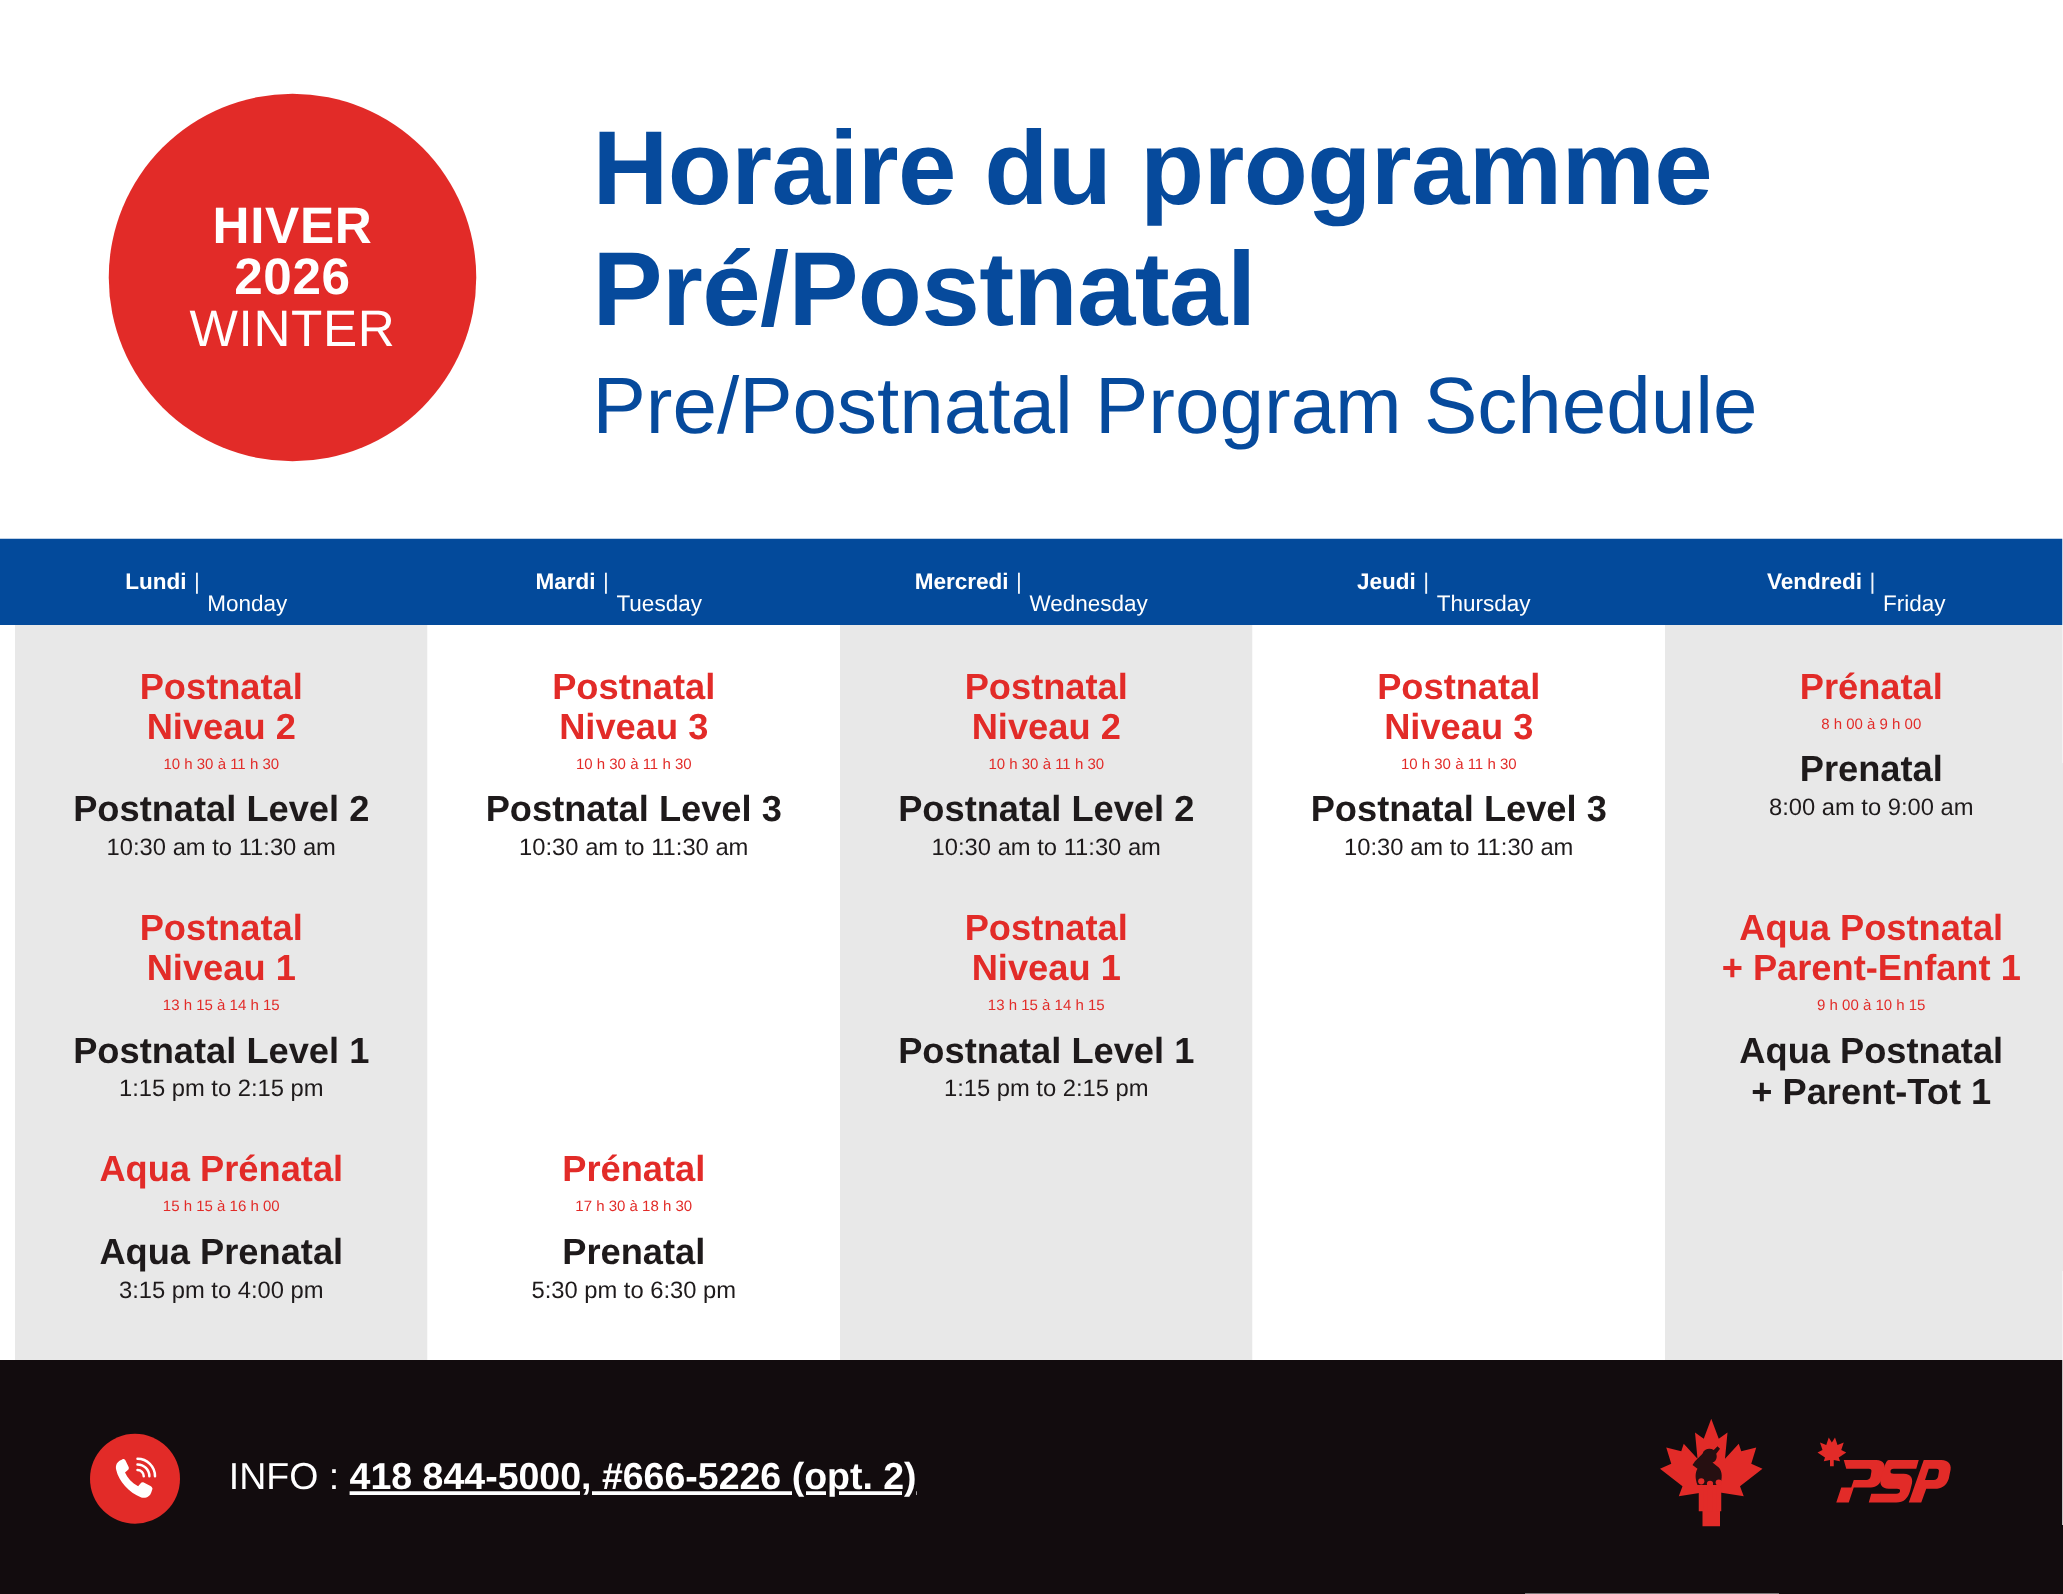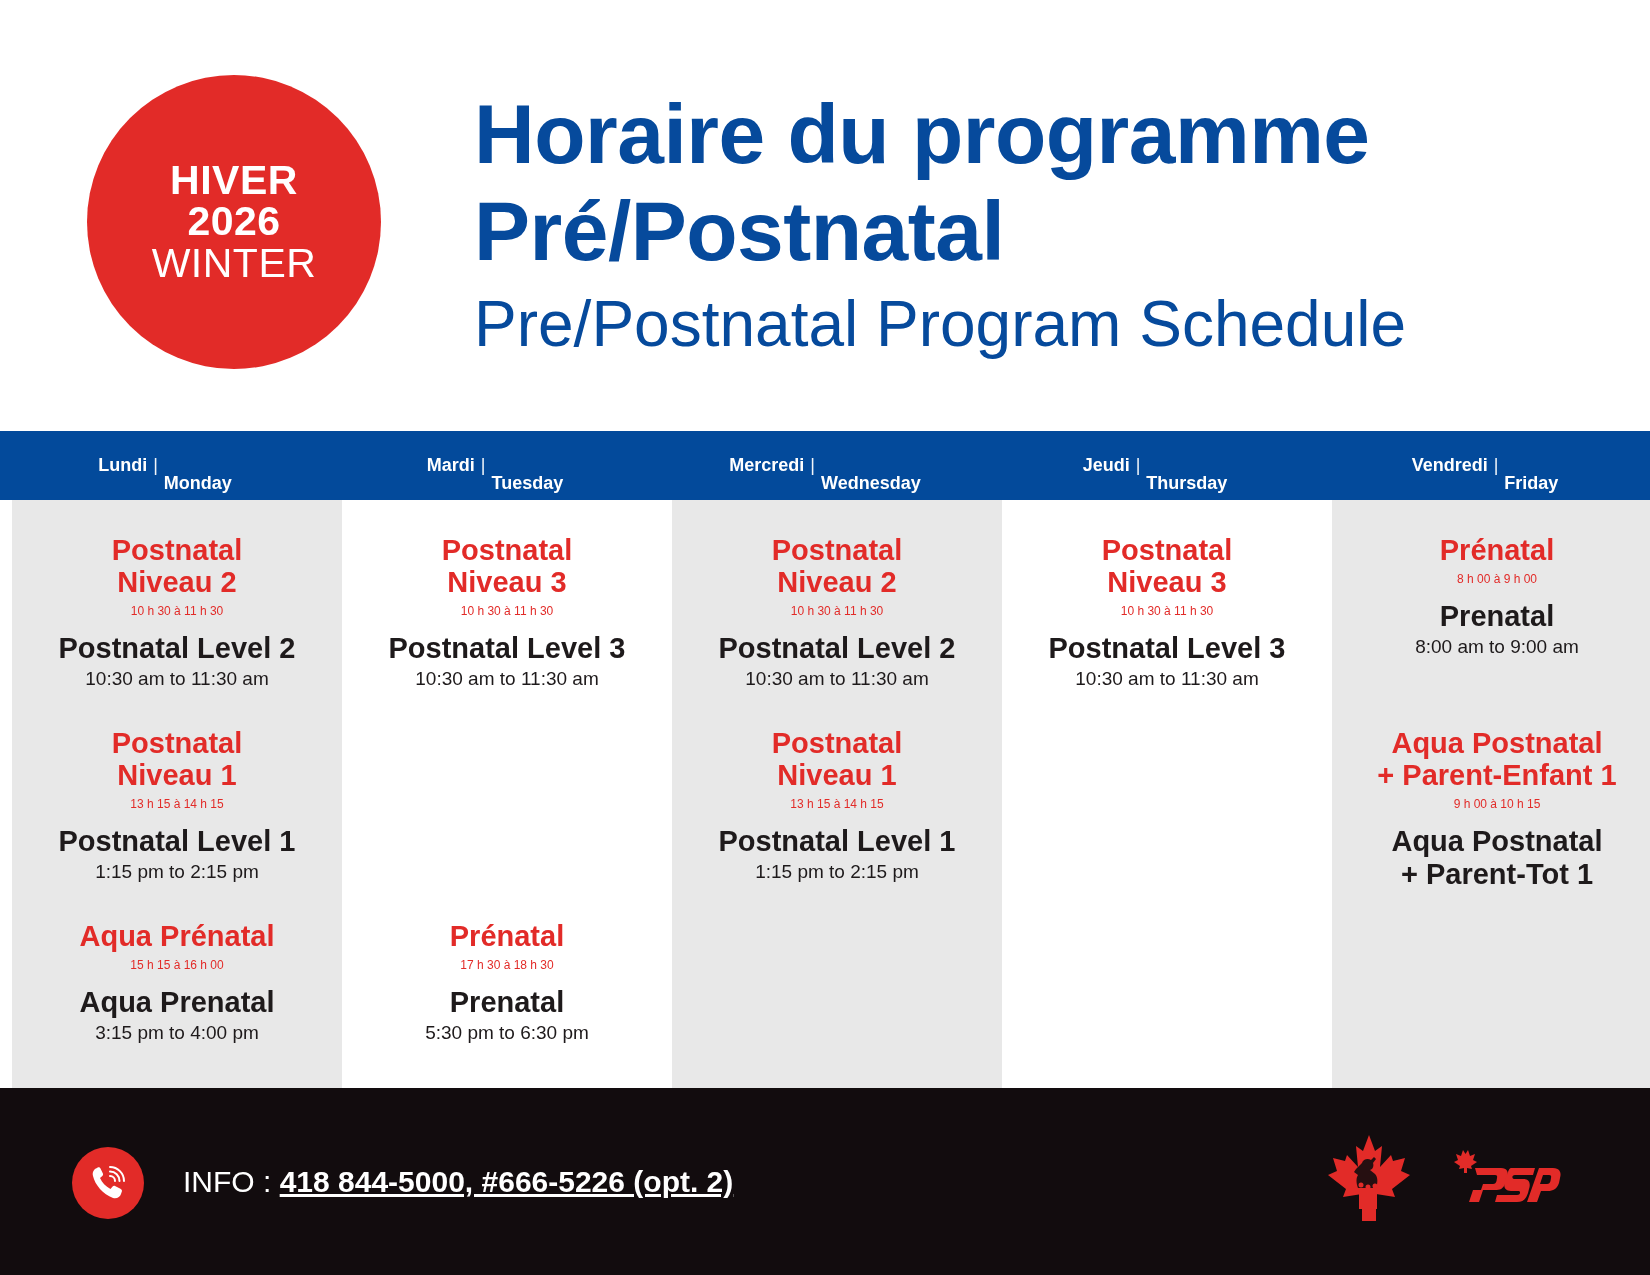--- a/index.html
+++ b/index.html
@@ -36,21 +36,21 @@
     .day-bar {
       position: absolute; left: 0; top: 431px; width: 1650px; height: 69px;
       background: #034A9B; display: flex;
     }
     .day-head {
       width: 330px; height: 69px; display: flex; align-items: center; justify-content: center;
       color: #ffffff; font-size: 18px; white-space: nowrap;
     }
     .day-head .fr { font-weight: 700; }
     .day-head .sep { font-weight: 300; margin: 0 6px; opacity: 0.95; }
-    .day-head .en { font-weight: 700; margin-top: 36px; }
+    .day-head .en { font-weight: 400; margin-top: 36px; }
 
     
     .grid {
       position: absolute; left: 12px; top: 500px; width: 1650px; height: 588px; display: flex;
     }
     .col { width: 330px; height: 588px; position: relative; }
     .col.gray { background: #E8E8E8; }
     .col.white { background: #ffffff; }
 
     .session {

